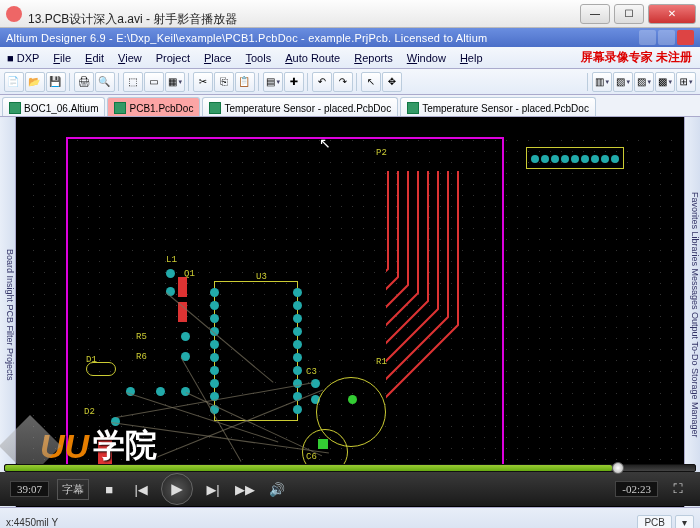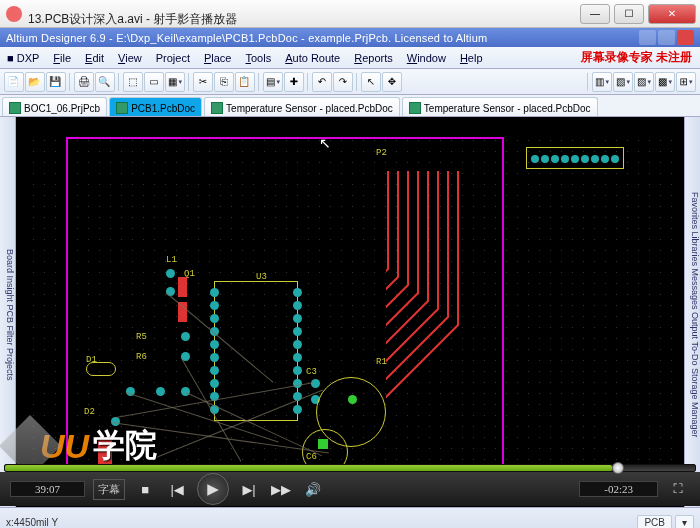--- a/index.html
+++ b/index.html
@@ -25,21 +25,21 @@
 
 .toolbar { height: 26px; background: linear-gradient(#f4f7fc,#e4ecf8); border-bottom:1px solid #aac; display:flex; align-items:center; padding:0 4px; gap:1px; }
 .toolbar .tb { width:20px; height:20px; background:linear-gradient(#fff,#e8eef8); border:1px solid #bcd; border-radius:2px; display:flex; align-items:center; justify-content:center; font-size:10px; }
 .toolbar .sep { width:2px; height:18px; border-left:1px solid #bcd; margin:0 2px; }
 .toolbar .dd::after { content:"▾"; font-size:7px; margin-left:1px; color:#446; }
 
 .tabs { height: 22px; background:#eef2f9; border-bottom:1px solid #aac; display:flex; align-items:flex-end; font-size:10px; overflow:hidden; }
 .tabs .tab { height:19px; padding:2px 6px 0 6px; background:linear-gradient(#fff,#eef2f9); border:1px solid #bcd; border-bottom:none; border-radius:3px 3px 0 0; margin-left:2px; display:flex; align-items:center; gap:3px; white-space:nowrap; }
 .tabs .tab .ti { width:12px; height:12px; background:#396; border:1px solid #174; }
 .tabs .tab .ti.sch { background:#c90; }
-.tabs .tab.active { background:#0ea5e9; }
+.tabs .tab.active { background:#fca5a5; }
 
 .workarea { position:relative; height: 390px; background:#555; display:flex; }
 .side { width:16px; background:linear-gradient(90deg,#e8eef8,#d5dff0); writing-mode:vertical-rl; font-size:9px; color:#336; text-align:center; padding-top:6px; border-right:1px solid #aac; }
 .side.right { border-left:1px solid #aac; border-right:none; }
 
 .editor { flex:1; background:#000; position:relative; overflow:hidden; }
 .dots { position:absolute; inset:18px 12px 0 12px; background-image: radial-gradient(#333 0.6px, transparent 0.6px); background-size: 11px 11px; }
 .board-outline { position:absolute; left:50px; top:20px; width:438px; height:368px; border:2px solid #d0d; border-bottom:none; }
 .cursor { position:absolute; left:303px; top:18px; color:#fff; font-size:14px; pointer-events:none; }
 
@@ -60,21 +60,21 @@
 .statusbar { height:30px; background:linear-gradient(#e8eef8,#d5dff0); border-top:1px solid #aac; font-size:10px; color:#333; display:flex; align-items:center; padding:0 6px; }
 .statusbar .sp { flex:1; }
 .statusbar .chip { padding:1px 6px; border:1px solid #bcd; background:#f4f7fc; margin-left:3px; border-radius:2px; }
 
 
 .vidctrl { position:absolute; left:0; right:0; bottom:20px; height:44px; }
 .progress { height:8px; background:linear-gradient(#222,#444); position:relative; margin:0 4px; border-radius:2px; border:1px solid #111; }
 .progress .fill { position:absolute; left:0; top:0; bottom:0; width:88%; background:linear-gradient(#9c3,#6a1); border-radius:2px; }
 .progress .knob { position:absolute; left:88%; top:-3px; width:12px; height:12px; border-radius:50%; background:radial-gradient(#fff,#aaa); border:1px solid #666; }
 .ctrlrow { height:34px; background:linear-gradient(#3a3a3a,#1a1a1a); display:flex; align-items:center; padding:0 10px; gap:8px; }
-.time { font:11px Tahoma; color:#ccc; padding:1px 24px; background:#111; border:1px solid #444; border-radius:0; }
+.time { font:11px Tahoma; color:#ccc; padding:1px 6px; background:#111; border:1px solid #444; border-radius:0; }
 .time.r { margin-left:auto; }
 .pbtn { width:24px; height:24px; display:flex; align-items:center; justify-content:center; color:#ddd; font-size:13px; }
 .pbtn.play { width:32px; height:32px; border-radius:50%; background:radial-gradient(#555,#222); border:1px solid #666; font-size:15px; }
 .sub { font:11px SimSun; color:#ccc; border:1px solid #555; padding:2px 4px; }
 
 .watermark { position:absolute; left:8px; bottom:60px; }
 .watermark .logo { font:italic bold 34px Arial; color:rgba(255,140,0,0.9); text-shadow:1px 1px 2px #000; display:flex; align-items:center; }
 .watermark .cube { width:44px; height:44px; background:linear-gradient(135deg,rgba(200,200,200,0.5),rgba(120,120,120,0.5)); transform:rotate(45deg); margin-right:-12px; }
 .watermark .cn { font:bold 32px SimHei; color:#fff; margin-left:4px; }
 .watermark .url { font:italic 14px Arial; color:rgba(255,255,255,0.9); margin-top:-4px; margin-left:48px; }
@@ -144,21 +144,21 @@
     <div class="tb dd">▥</div>
     <div class="tb dd">▧</div>
     <div class="tb dd">▨</div>
     <div class="tb dd">▩</div>
     <div class="tb dd">⊞</div>
   </div>
 
   <div class="tabs" id="tabs-host">
       <div class="tab">
         <span class="ti "></span>
-        <span>BOC1_06.PrjPcb</span>
+        <span>BOC1_06.Altium</span>
       </div>
       <div class="tab active">
         <span class="ti "></span>
         <span>PCB1.PcbDoc</span>
       </div>
       <div class="tab">
         <span class="ti "></span>
         <span>Temperature Sensor - placed.PcbDoc</span>
       </div>
       <div class="tab">

